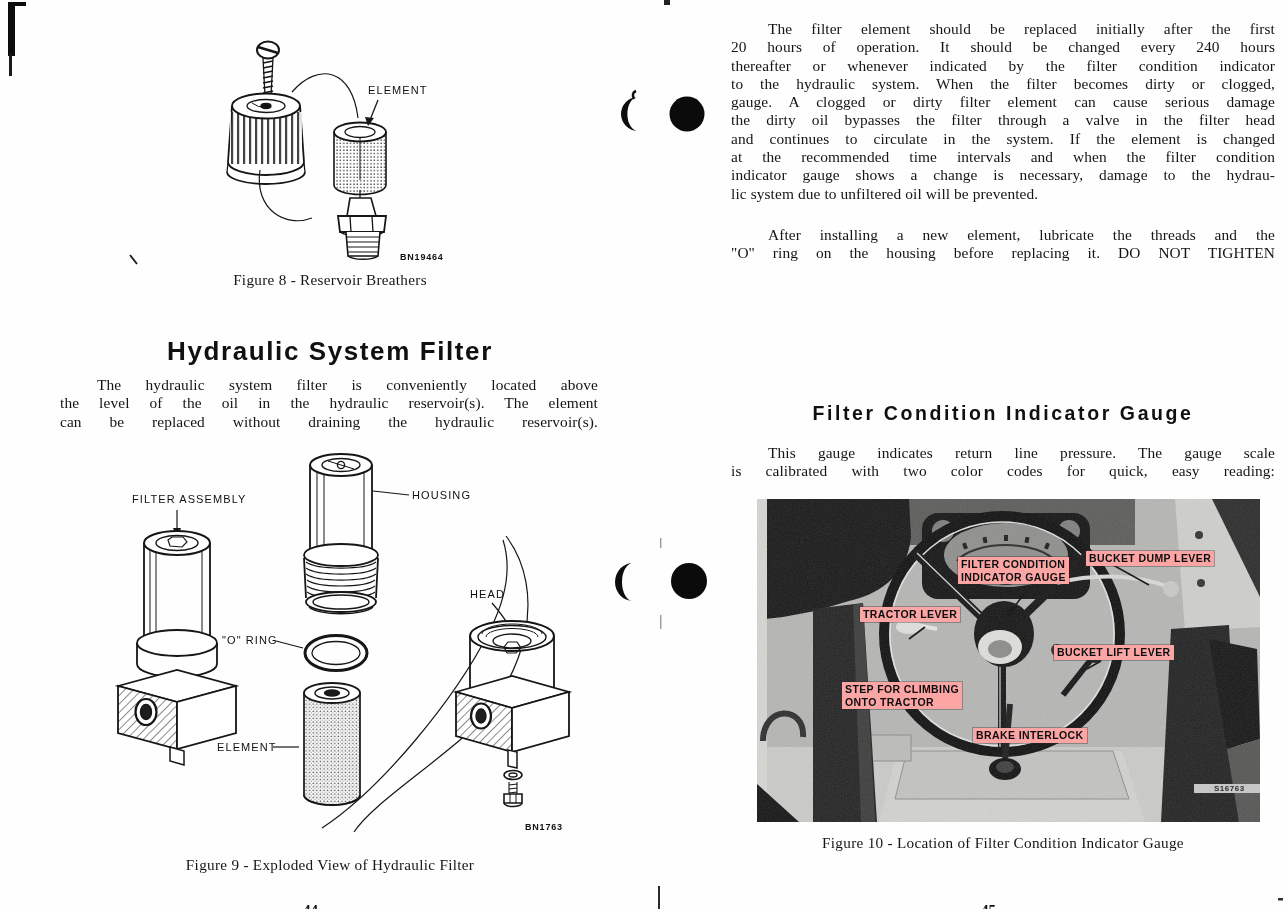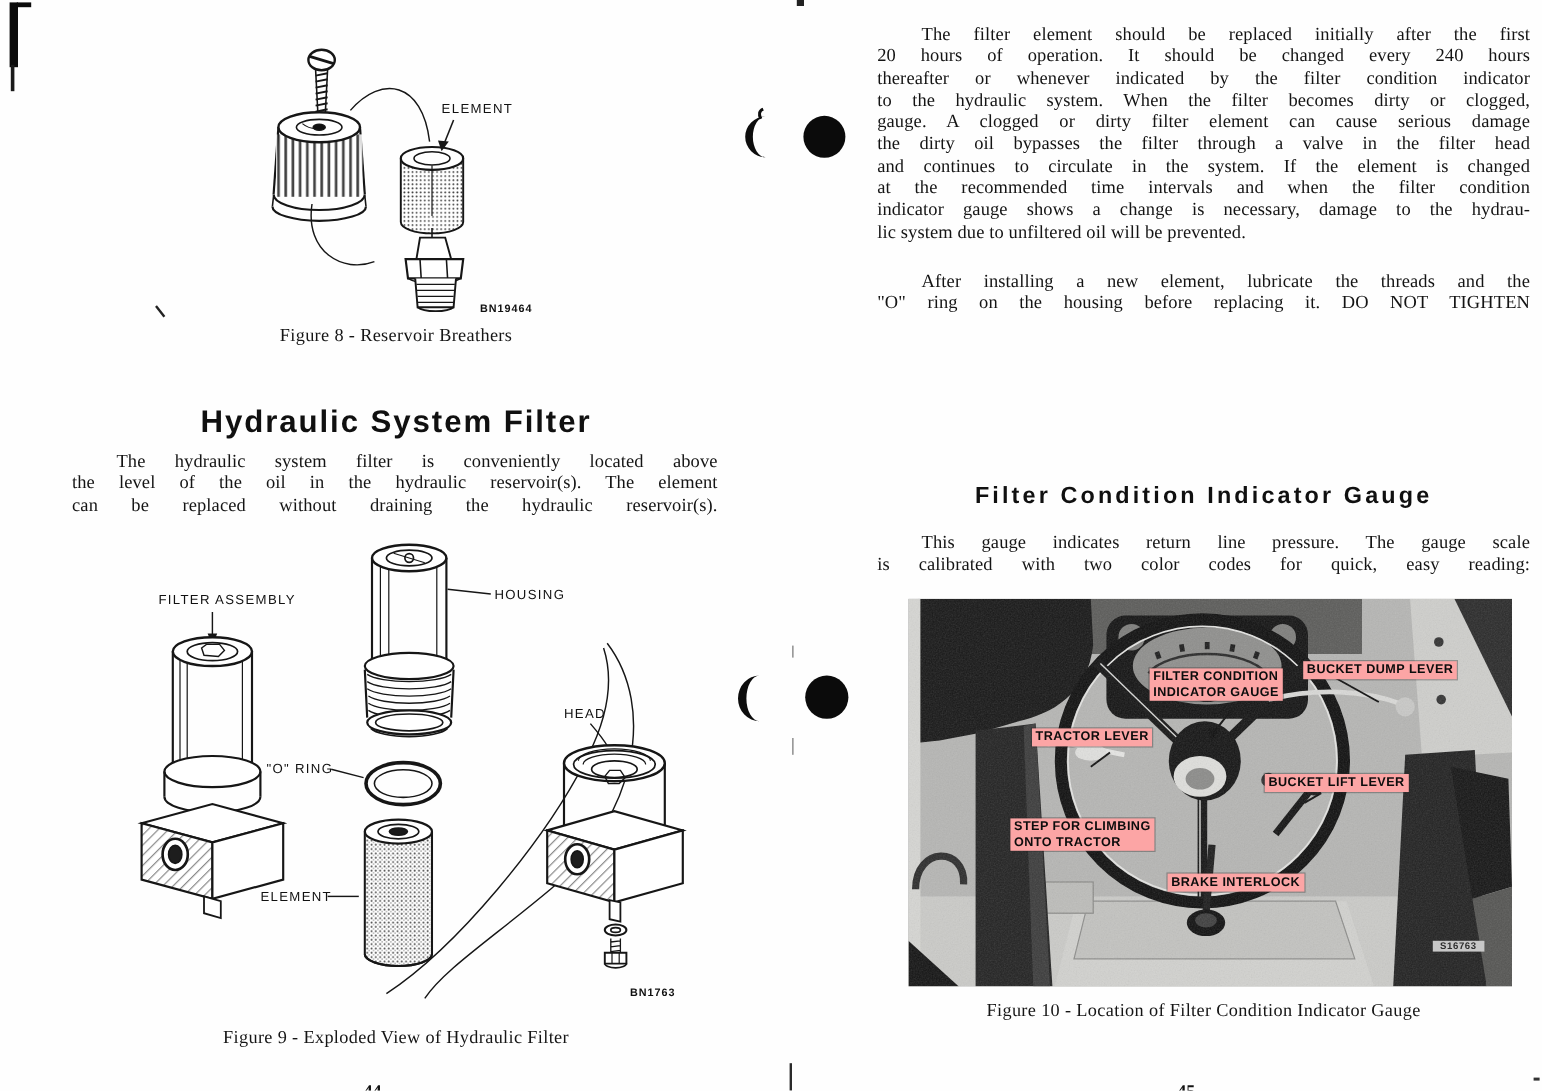--- a/index.html
+++ b/index.html
@@ -29,21 +29,21 @@
   .photo{position:absolute;left:757px;top:499px;width:503px;height:323px;background:#b9b9b9;overflow:hidden;}
   .photo-label{
     position:absolute;background:#fca5a5;color:#0d0d0d;
     font-family:"Liberation Sans", sans-serif;font-weight:700;
     font-size:10.5px;line-height:12.5px;letter-spacing:.4px;
     padding:1px 3px;text-align:left;white-space:nowrap;
     box-shadow:0 0 0 1px rgba(40,40,40,.35);
   }
   .photo-number{
     position:absolute;font-family:"Liberation Sans", sans-serif;font-weight:700;
-    font-size:8px;letter-spacing:.5px;color:#2e2e2e;background:#c7c7c7;padding:0 6px;
+    font-size:8px;letter-spacing:.5px;color:#2e2e2e;background:#c7c7c7;padding:0 20px;
   }
   
   .pagenum{position:absolute;height:12px;overflow:hidden;font-size:15px;font-weight:700;line-height:15px;color:#111;}
   .pagenum span{position:relative;top:6px;display:block;}
 </style>
 </head>
 <body>
 
 <div class="abs" style="left:0;top:0;width:660px;height:909px;">
 

